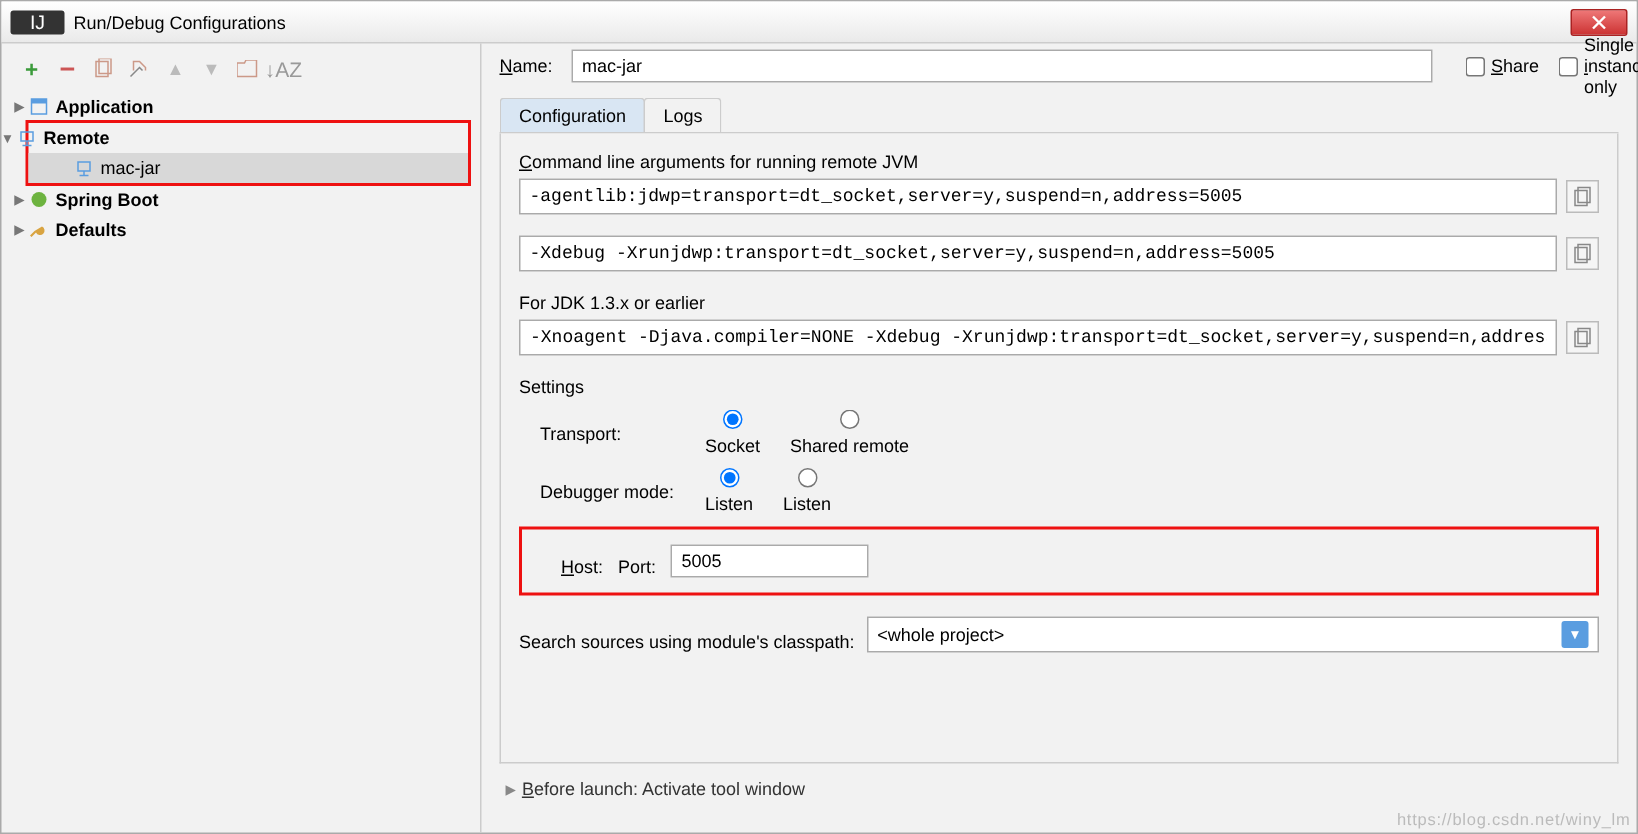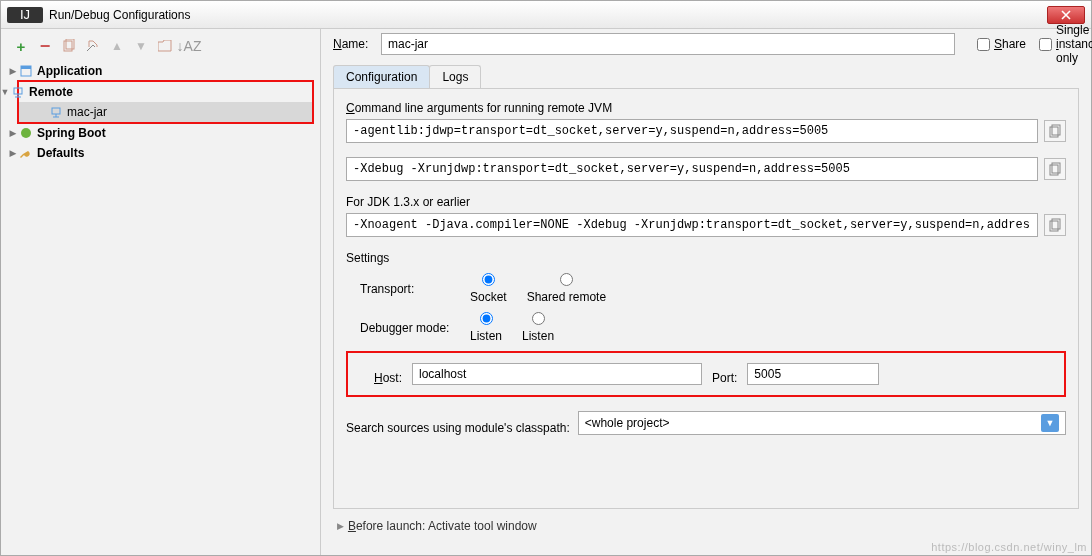--- a/index.html
+++ b/index.html
@@ -235,21 +235,20 @@
                 <span>Listen</span>
               </label>
             <label class="radio">
                 <input type="radio" name="dbg" style="">
                 <span>Listen</span>
               </label>
           </div>
 
           <div class="red-box hostport">
             <label><span class="underline-accessor">H</span>ost:</label>
-            <input id="host-input" type="text" value="localhost" style="">
             <label>Port:</label>
             <input id="port-input" type="text" value="5005" style="">
           </div>
 
           <div class="module-row">
             <span>Search sources using module's classpath:</span>
             <div class="module-select">
               <span>&lt;whole project&gt;</span>
               <span class="dd">▼</span>
             </div>

